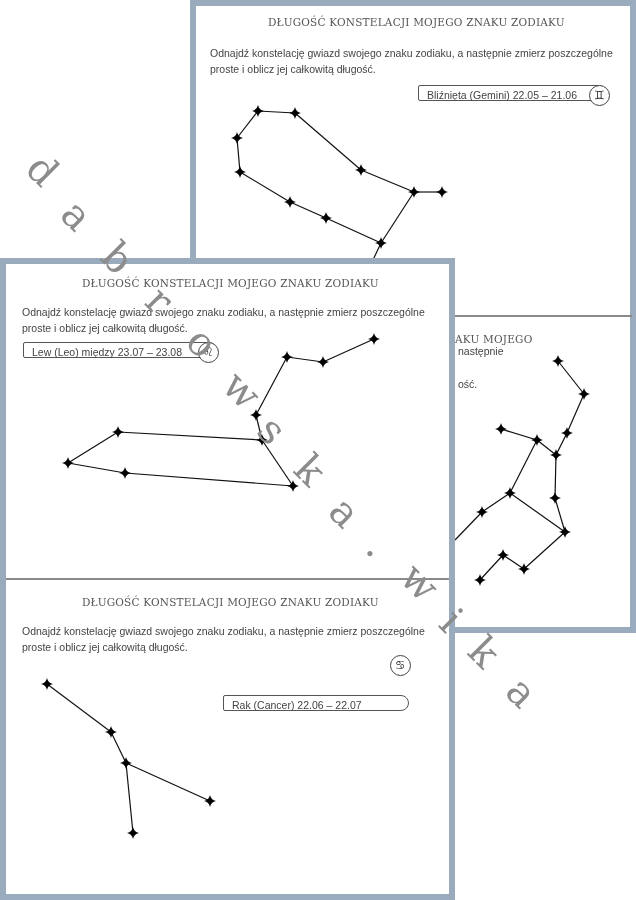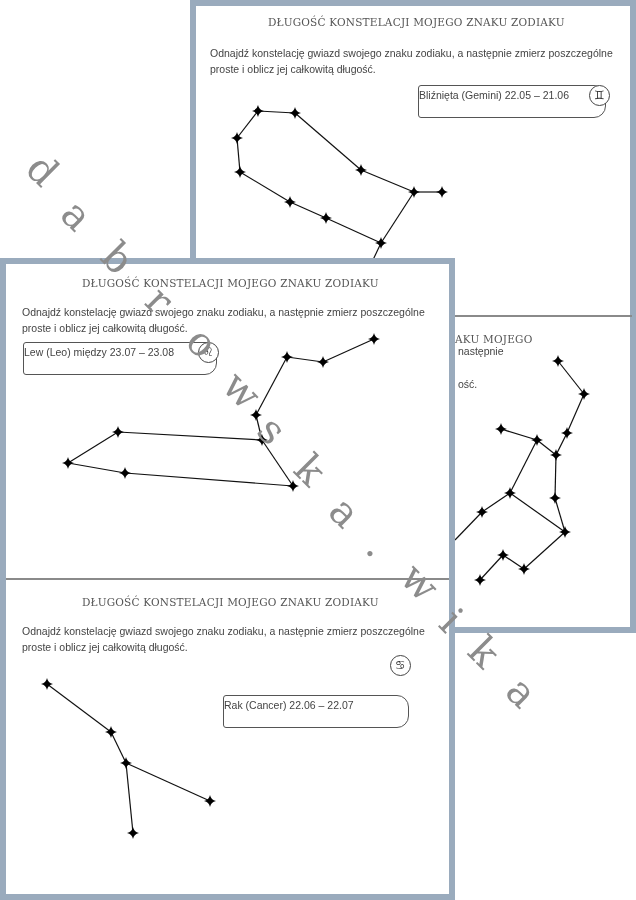--- a/index.html
+++ b/index.html
@@ -3,21 +3,21 @@
 <meta charset="utf-8">
 <style>
   html, body { margin:0; padding:0; }
   body { width:636px; height:900px; position:relative; overflow:hidden; background:#ffffff; font-family:"Liberation Sans", sans-serif; }
   .page { position:absolute; background:#ffffff; border:6px solid #9aabbd; box-sizing:border-box; }
   .back { left:190px; top:0; width:446px; height:633px; }
   .front { left:0; top:258px; width:455px; height:642px; }
   .divider { position:absolute; height:2px; background:#8a8a8a; }
   .title { position:absolute; font-family:"DejaVu Serif", serif; font-size:10.5px; color:#555; letter-spacing:0.2px; white-space:nowrap;text-align:center; }
   .desc { position:absolute; font-family:"Liberation Sans", sans-serif; font-size:10.5px; line-height:16px; color:#444; width:420px;margin-top:7px; }
-  .pill { position:absolute; height:33px; border:1px solid #555; border-radius:3px 12px 12px 3px; box-sizing:border-box; font-size:10.5px; color:#444; line-height:19px; white-space:nowrap; background:#fff; }
+  .pill { position:absolute; height:16px; border:1px solid #555; border-radius:3px 12px 12px 3px; box-sizing:border-box; font-size:10.5px; color:#444; line-height:19px; padding-left:8px; white-space:nowrap; background:#fff; }
   .sign { position:absolute; width:21px; height:21px; border:1px solid #444; border-radius:50%; box-sizing:border-box; background:#fff; font-size:12px; text-align:center; line-height:19px; color:#333; font-family:"DejaVu Sans", sans-serif; }
   svg.const { position:absolute; left:0; top:0; }
   .wm { position:absolute; left:0; top:0; width:636px; height:900px; pointer-events:none; }
   .wm span { position:absolute; font-family:"DejaVu Serif", serif; font-size:40px; color:#8c8c8c; transform:rotate(45deg); transform-origin:center; line-height:1; }
 </style>
 </head>
 <body>
 
 <div class="page back"></div>
 <div class="title" style="left:268px; top:16px;">DŁUGOŚĆ KONSTELACJI MOJEGO ZNAKU ZODIAKU</div>

